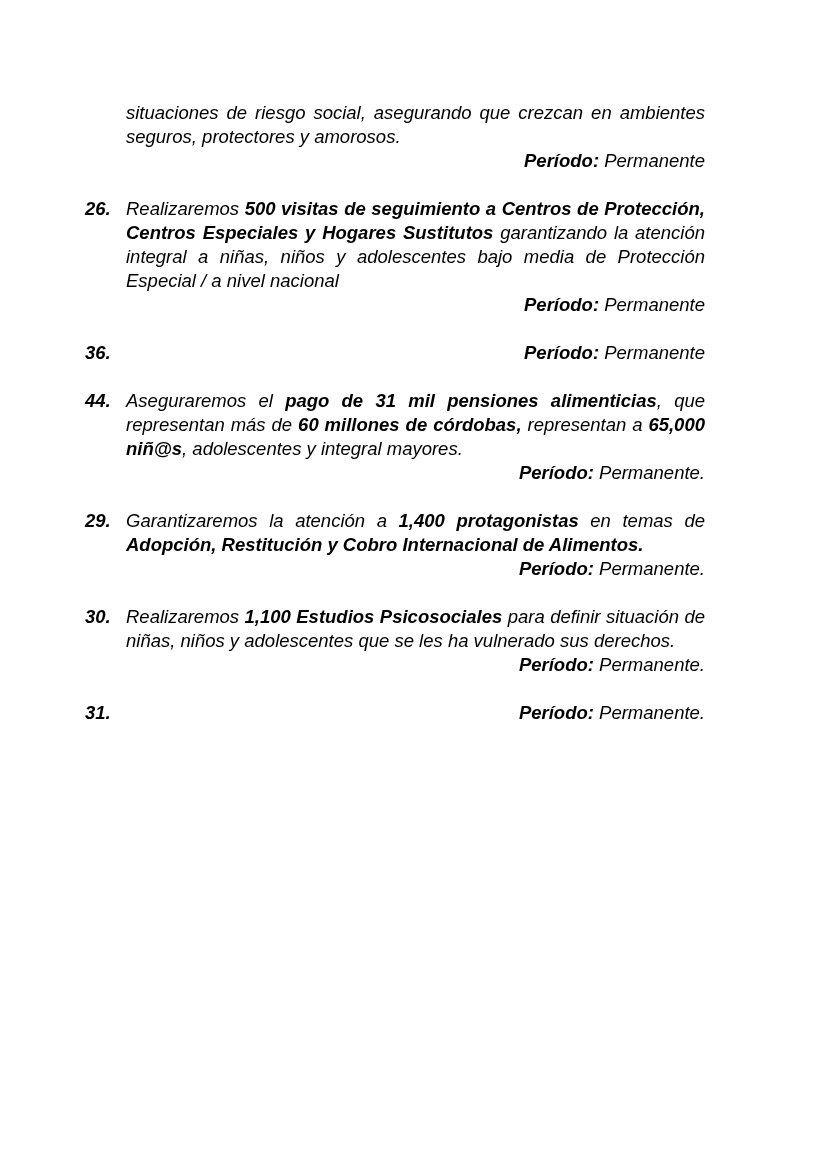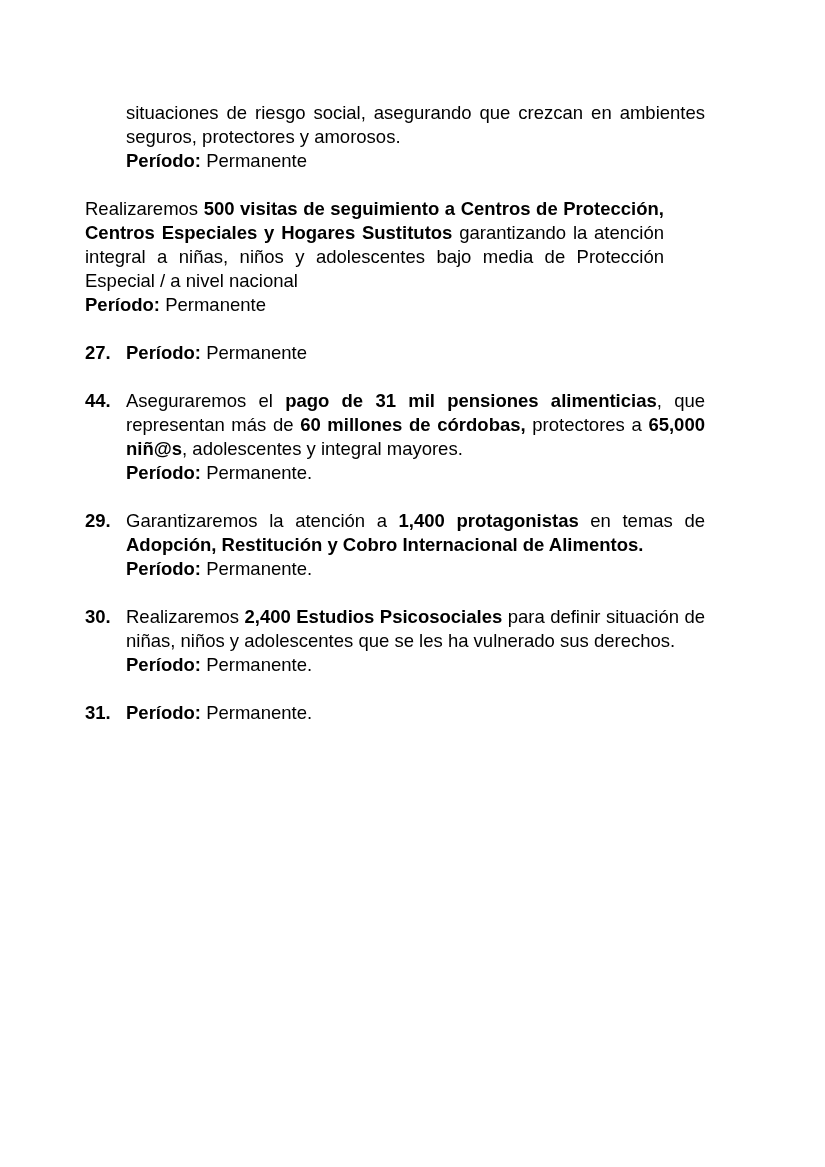--- a/index.html
+++ b/index.html
@@ -19,20 +19,21 @@
   .doc {
     position: absolute;
     top: 101px;
     left: 85px;
     width: 620px;
     font-size: 18.5px;
     line-height: 24px;
   }
   .block {
     margin: 0 0 24px 0;
+    font-style: italic;
   }
   .no-num {
     margin-left: 41px;
     width: 579px;
   }
   .item {
     display: flex;
   }
   .num {
     flex: 0 0 41px;
@@ -40,73 +41,74 @@
     font-weight: bold;
   }
   .content {
     width: 579px;
   }
   .body-text {
     text-align: justify;
     text-justify: inter-word;
   }
   .period {
-    text-align: left;
+    text-align: right;
   }
   .b {
     font-weight: bold;
   }
 </style>
 </head>
 <body>
 
 <div class="page">
   <div class="doc">
 
     <div class="block no-num">
       <div class="body-text"><span>situaciones de riesgo social, asegurando que crezcan en ambientes seguros, protectores y amorosos.</span></div>
       <div class="period"><span class="b">Período:</span><span> Permanente</span></div>
     </div>
 
     <div>
 
         <div class="block item">
+          <div class="num">26.</div>
           <div class="content">
             <div class="body-text"><span>Realizaremos </span><span class="b">500 visitas de seguimiento a Centros de Protección, Centros Especiales y Hogares Sustitutos</span><span> garantizando la atención integral a niñas, niños y adolescentes bajo media de Protección Especial / a nivel nacional</span></div>
             <div class="period"><span class="b">Período:</span><span> Permanente</span></div>
           </div>
         </div>
 
         <div class="block item">
-          <div class="num">27.</div>
+          <div class="num">36.</div>
           <div class="content">
             <div class="period"><span class="b">Período:</span><span> Permanente</span></div>
           </div>
         </div>
 
         <div class="block item">
           <div class="num">44.</div>
           <div class="content">
-            <div class="body-text"><span>Aseguraremos el </span><span class="b">pago de 31 mil pensiones alimenticias</span><span>, que representan más de </span><span class="b">60 millones de córdobas,</span><span> protectores a </span><span class="b">65,000 niñ@s</span><span>, adolescentes y integral mayores.</span></div>
+            <div class="body-text"><span>Aseguraremos el </span><span class="b">pago de 31 mil pensiones alimenticias</span><span>, que representan más de </span><span class="b">60 millones de córdobas,</span><span> representan a </span><span class="b">65,000 niñ@s</span><span>, adolescentes y integral mayores.</span></div>
             <div class="period"><span class="b">Período:</span><span> Permanente.</span></div>
           </div>
         </div>
 
         <div class="block item">
           <div class="num">29.</div>
           <div class="content">
             <div class="body-text"><span>Garantizaremos la atención a </span><span class="b">1,400 protagonistas</span><span> en temas de </span><span class="b">Adopción, Restitución y Cobro Internacional de Alimentos.</span></div>
             <div class="period"><span class="b">Período:</span><span> Permanente.</span></div>
           </div>
         </div>
 
         <div class="block item">
           <div class="num">30.</div>
           <div class="content">
-            <div class="body-text"><span>Realizaremos </span><span class="b">2,400 Estudios Psicosociales</span><span> para definir situación de niñas, niños y adolescentes que se les ha vulnerado sus derechos.</span></div>
+            <div class="body-text"><span>Realizaremos </span><span class="b">1,100 Estudios Psicosociales</span><span> para definir situación de niñas, niños y adolescentes que se les ha vulnerado sus derechos.</span></div>
             <div class="period"><span class="b">Período:</span><span> Permanente.</span></div>
           </div>
         </div>
 
         <div class="block item">
           <div class="num">31.</div>
           <div class="content">
             <div class="period"><span class="b">Período:</span><span> Permanente.</span></div>
           </div>
         </div>

